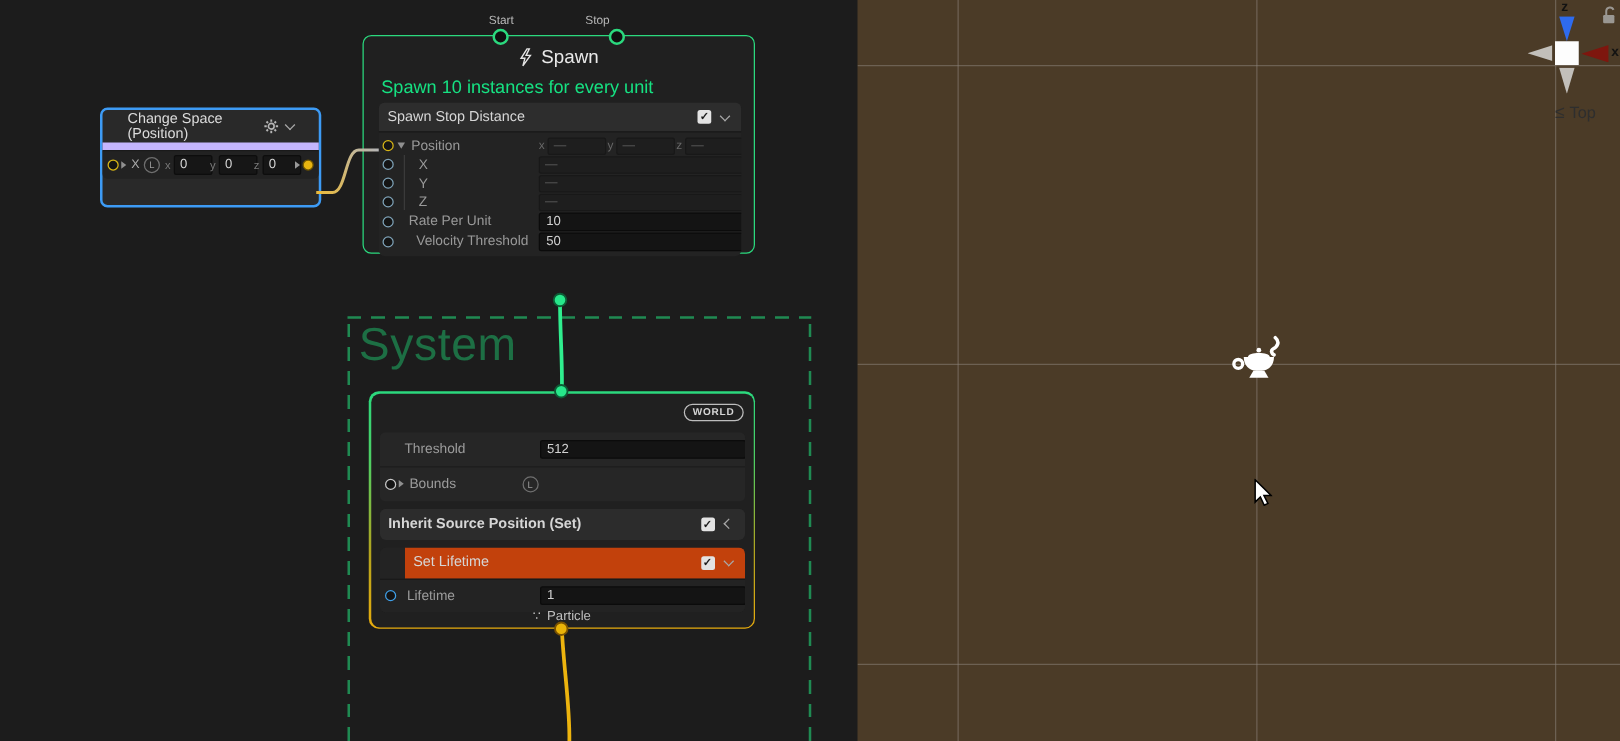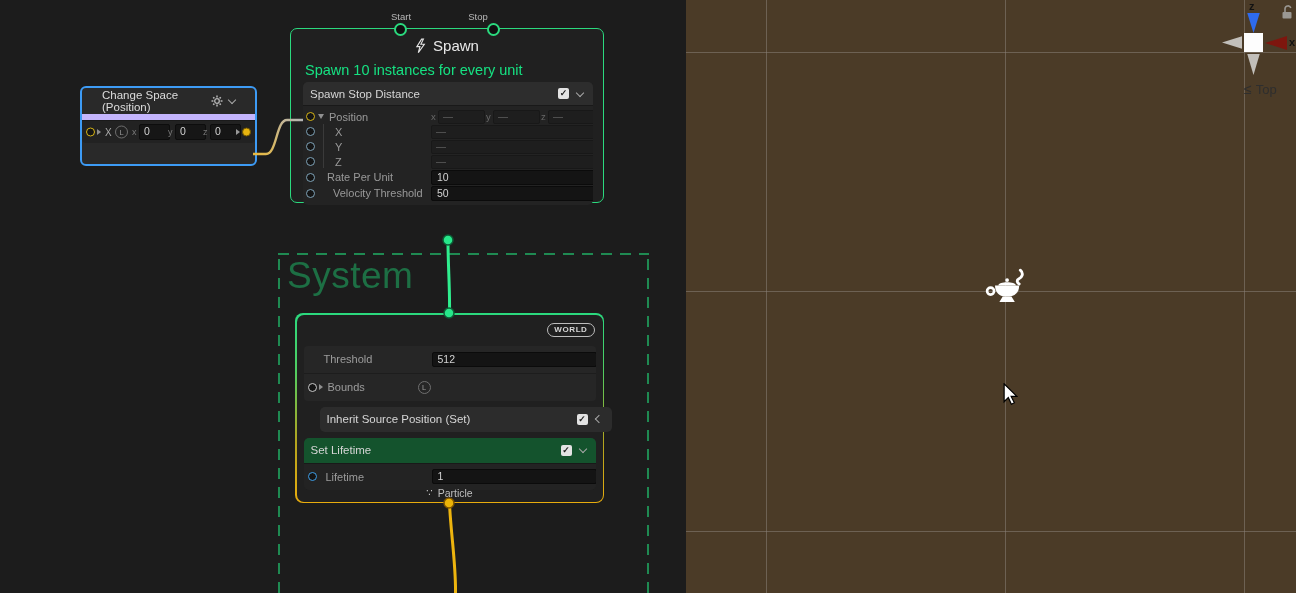--- a/index.html
+++ b/index.html
@@ -214,30 +214,30 @@
             <span class="val-field" style="position:absolute;left:128px;width:158px;">512</span>
           </div>
           <div class="srow" style="border-top:1px solid #1d1d1d;">
             <span class="port white"></span>
             <span class="tri-r" style="position:absolute;left:15px;border-left-width:4px;"></span>
             <span class="lbl" style="position:absolute;left:24px;">Bounds</span>
             <span class="lcircle" style="position:absolute;left:114px;">L</span>
           </div>
         </div>
 
-        <div class="block abs" style="left:23px;top:92px;width:292px;height:25px;">
+        <div class="block abs" style="left:7px;top:92px;width:292px;height:25px;font-weight:bold;">
           <div class="blockhead" style="height:25px;background:#2c2c2c;">
             <span class="btitle">Inherit Source Position (Set)</span>
             <span class="cb"></span>
             <span class="chev left" style="margin:0 3px 0 2px;"></span>
           </div>
         </div>
 
         <div class="block abs" style="left:7px;top:123px;width:292px;height:52px;">
-          <div class="blockhead" style="height:25px;background:#14532d;">
+          <div class="blockhead" style="height:25px;background:#c2410c;margin-left:20px;">
             <span class="btitle">Set Lifetime</span>
             <span class="cb"></span>
             <span class="chev" style="margin:0 3px 2px 2px;"></span>
           </div>
           <div class="srow" style="height:26px;border-top:1px solid #191919;background:#232323;">
             <span class="port blue"></span>
             <span class="lbl" style="position:absolute;left:22px;">Lifetime</span>
             <span class="val-field" style="position:absolute;left:128px;width:158px;">1</span>
           </div>
         </div>

